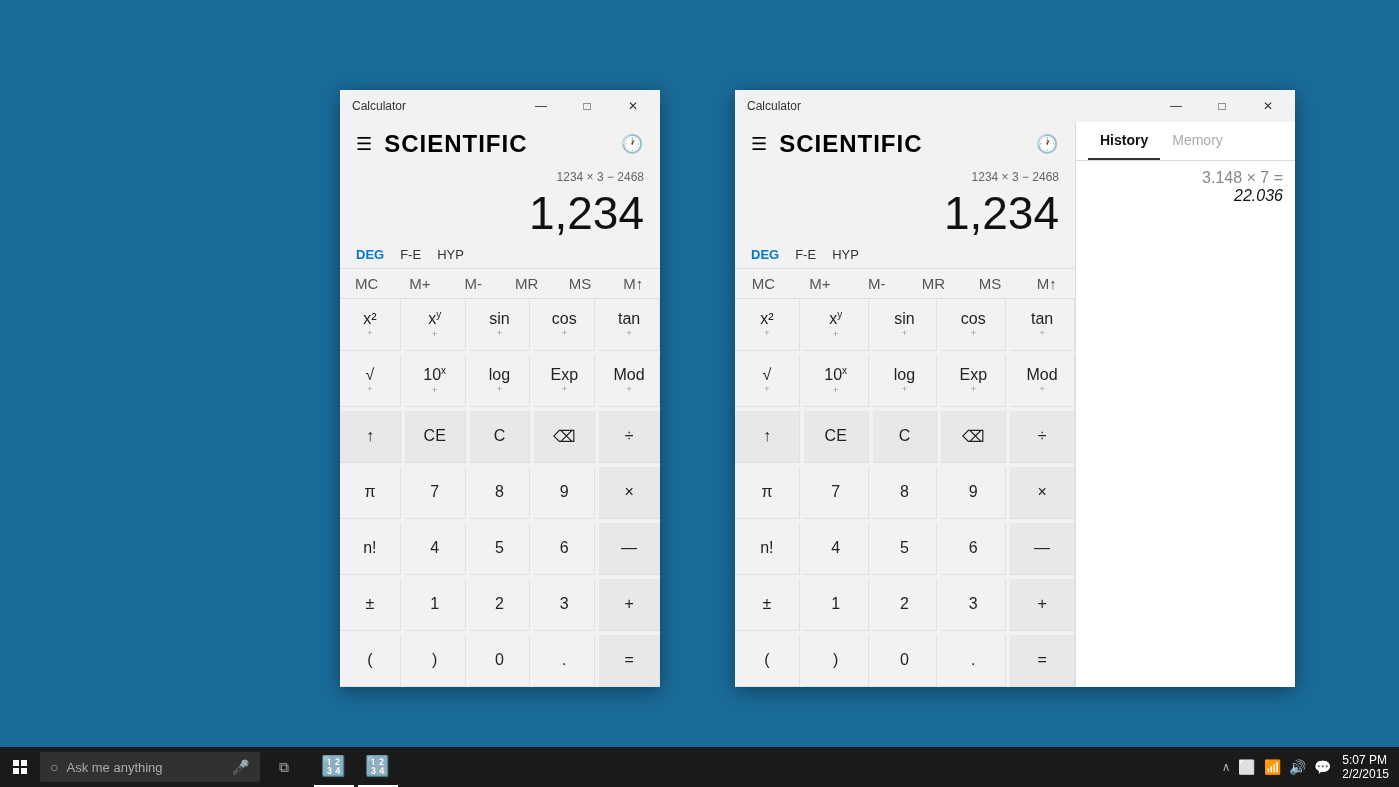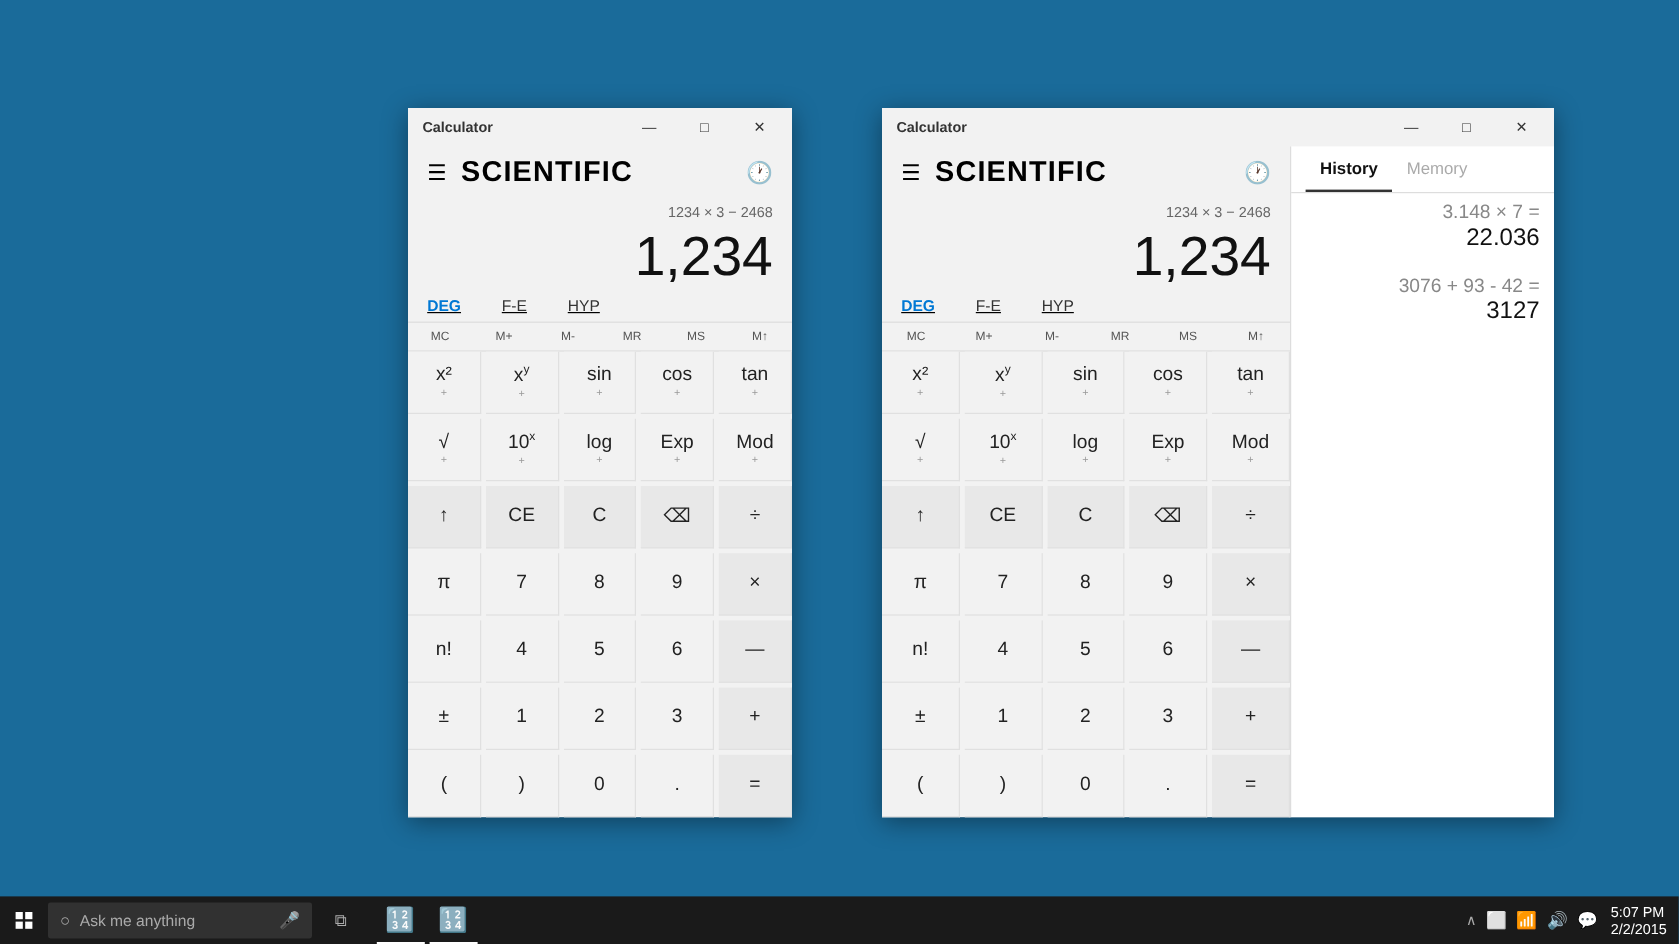--- a/index.html
+++ b/index.html
@@ -86,21 +86,20 @@
       justify-content: space-between;
       padding: 0 4px;
       height: 32px;
       background: #f2f2f2;
     }
 
     .title-bar-title {
       font-size: 12px;
       color: #333;
       padding-left: 8px;
-      font-weight: bold;
     }
 
     .title-bar-controls {
       display: flex;
       align-items: center;
     }
 
     .title-btn {
       width: 46px;
       height: 32px;
@@ -166,22 +165,21 @@
       font-size: 46px;
       font-weight: 300;
       color: #111;
       line-height: 1.1;
     }
 
     
     .calc-modes {
       display: flex;
       padding: 4px 8px;
-      gap: 18px;
-      text-decoration: underline;
+      gap: 0;
     }
 
     .mode-btn {
       padding: 2px 8px;
       font-size: 13px;
       background: none;
       border: none;
       cursor: pointer;
       color: #333;
       border-radius: 2px;
@@ -196,21 +194,21 @@
     .memory-row {
       display: grid;
       grid-template-columns: repeat(6, 1fr);
       border-top: 1px solid #ddd;
       border-bottom: 1px solid #ddd;
     }
 
     .mem-btn {
       padding: 6px 4px;
       text-align: center;
-      font-size: 10px;
+      font-size: 15px;
       color: #555;
       cursor: pointer;
       background: none;
       border: none;
     }
 
     
     .calc-grid {
       display: grid;
       grid-template-columns: repeat(5, 1fr);
@@ -285,23 +283,24 @@
       margin-bottom: 20px;
       text-align: right;
     }
 
     .history-expr {
       font-size: 16px;
       color: #888;
     }
 
     .history-val {
-      font-size: 20px;
+      font-size: 16px;
       color: #111;
       font-weight: 300;
+      font-style: italic;
     }
 
     
     .search-area {
       display: flex;
       align-items: center;
       background: rgba(255,255,255,0.1);
       border-radius: 2px;
       padding: 2px 10px;
       width: 220px;
@@ -550,24 +549,20 @@
       <div class="history-panel">
         <div class="history-tabs">
           <div class="history-tab active">History</div>
           <div class="history-tab inactive">Memory</div>
         </div>
         <div class="history-list">
           <div class="history-entry">
             <div class="history-expr">3.148 × 7 =</div>
             <div class="history-val">22.036</div>
           </div>
-          <div class="history-entry">
-            <div class="history-expr">3076 + 93 - 42 =</div>
-            <div class="history-val">3127</div>
-          </div>
         </div>
       </div>
     </div>
   </div>
 </div>
 
 <div class="taskbar">
 
   <div class="taskbar-icon" style="padding: 8px;">
     <div class="win-logo">

